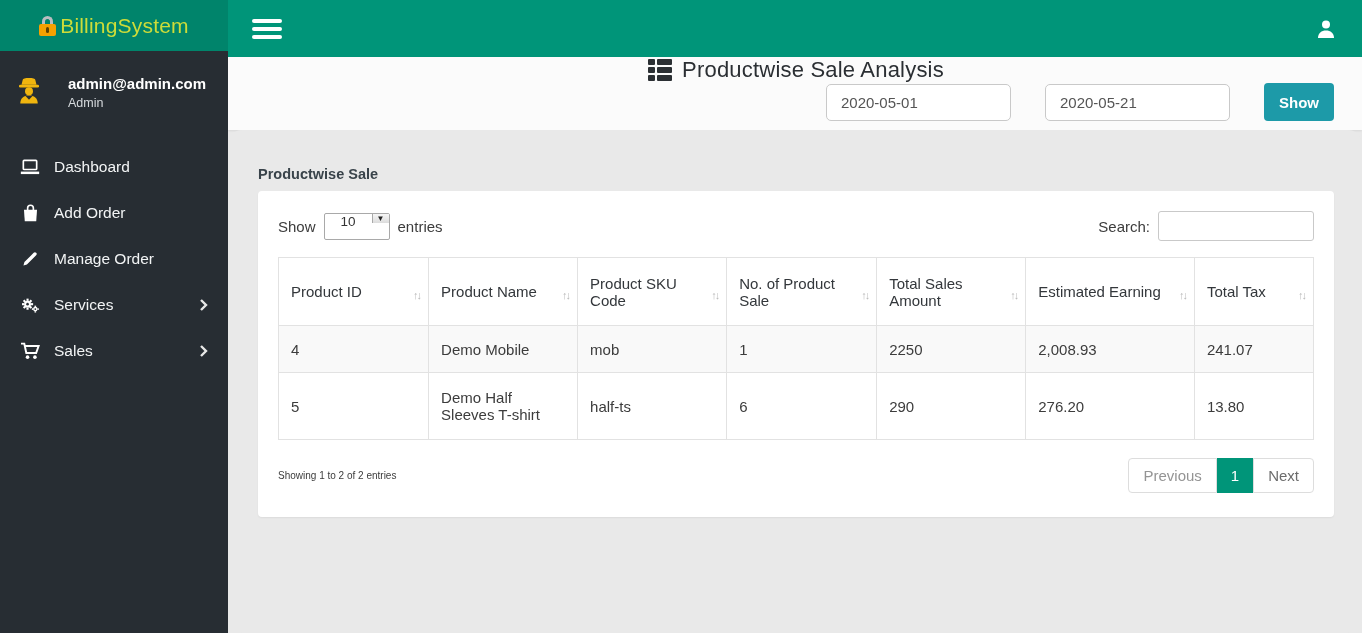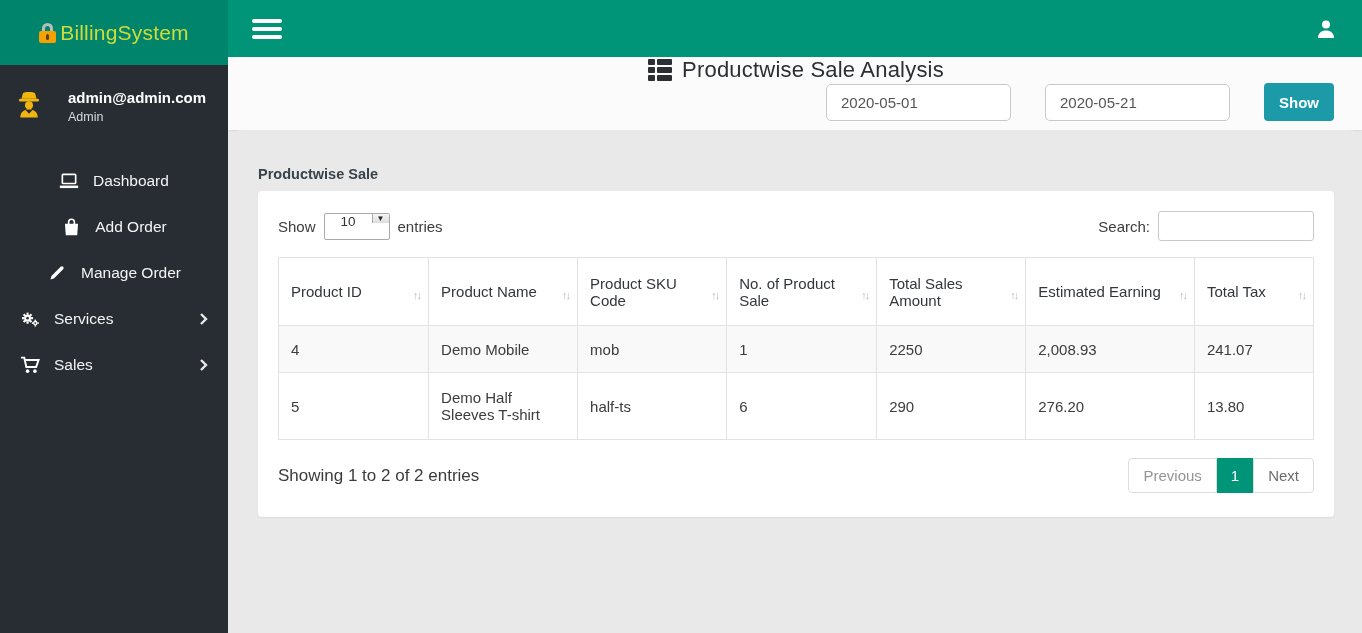--- a/index.html
+++ b/index.html
@@ -2,38 +2,38 @@
 <html><head>
 <meta charset="utf-8">
 <style>
   * { margin:0; padding:0; box-sizing:border-box; }
   html,body { width:1362px; height:633px; overflow:hidden;
     font-family:"Liberation Sans", sans-serif; background:#e9e9e9; }
 
   
   .sidebar { position:absolute; left:0; top:0; width:228px; height:633px;
     background:#272d33; z-index:5; }
-  .logo { height:65px; background:#00846b; display:flex; align-items:center;
+  .logo { height:51px; background:#00846b; display:flex; align-items:center;
     justify-content:center; gap:4px; }
   .logo-text { color:#cddc39; font-size:21px; font-weight:500; letter-spacing:.2px; }
   .lock-icon { width:17px; height:20px; position:relative; display:inline-block; }
   .lock-icon .shackle { position:absolute; top:0; left:3px; width:11px; height:12px;
     border:3px solid #b9bdc0; border-bottom:none; border-radius:7px 7px 0 0; }
   .lock-icon .body { position:absolute; bottom:0; left:0; width:17px; height:12px;
     background:#f5a100; border-radius:2px; }
   .lock-icon .keyhole { position:absolute; bottom:3px; left:7px; width:3px; height:6px;
     background:#5d4200; border-radius:2px; }
 
   .user-block { display:flex; align-items:center; gap:24px; padding:24px 14px 20px 14px; }
   .user-texts .email { color:#ffffff; font-size:15px; font-weight:700; }
   .user-texts .role { color:#d6dadd; font-size:12.5px; margin-top:4px; }
 
   .menu { margin-top:14px; }
   .menu-item { display:flex; align-items:center; gap:14px; padding:14px 20px;
-    color:#f2f4f5; font-size:15.5px; cursor:pointer;justify-content:center; }
+    color:#f2f4f5; font-size:15.5px; cursor:pointer; }
   .menu-item .mi-icon { width:20px; display:flex; justify-content:center; flex:0 0 20px; }
   .menu-item .chev { margin-left:auto; display:flex; }
 
   
   .navbar { position:absolute; left:228px; top:0; right:0; height:57px;
     background:#009579; display:flex; align-items:center; padding:0 24px; }
   .hamburger { width:30px; cursor:pointer; }
   .hamburger div { height:4px; background:#fff; border-radius:2px; margin:4px 0; }
   .nav-user { margin-left:auto; cursor:pointer; display:flex; }
 
@@ -81,21 +81,21 @@
   .datatable th { font-weight:400; color:#33373b; padding:14px 12px; cursor:pointer;
     position:relative; height:68px; }
   .sort-glyph { position:absolute; right:8px; bottom:24px; font-size:11px;
     color:#b9b9b9; letter-spacing:-2px; }
   .datatable tbody tr:nth-child(odd) { background:#f9f9f9; }
   .datatable tbody td { height:47px; }
   .col0{width:14.5%} .col1{width:14.4%} .col2{width:14.4%} .col3{width:14.5%}
   .col4{width:14.4%} .col5{width:16.3%} .col6{width:11.5%}
 
   .table-footer { display:flex; align-items:center; margin-top:18px; padding-bottom:4px; }
-  .info-text { font-size:17px; color:#3c3c3c; }
+  .info-text { font-size:10px; color:#3c3c3c; }
   .pagination { margin-left:auto; display:flex; }
   .page-btn { font-size:15px; padding:8px 14px; border:1px solid #ddd; background:#fff;
     color:#949494; cursor:pointer; font-family:"Liberation Sans", sans-serif; }
   .page-btn.prev { border-radius:4px 0 0 4px; }
   .page-btn.next { border-radius:0 4px 4px 0; color:#6c6c6c; }
   .page-btn.current { background:#009579; border-color:#009579; color:#fff;
     padding:8px 13px; }
 </style>
 </head>
 <body>

